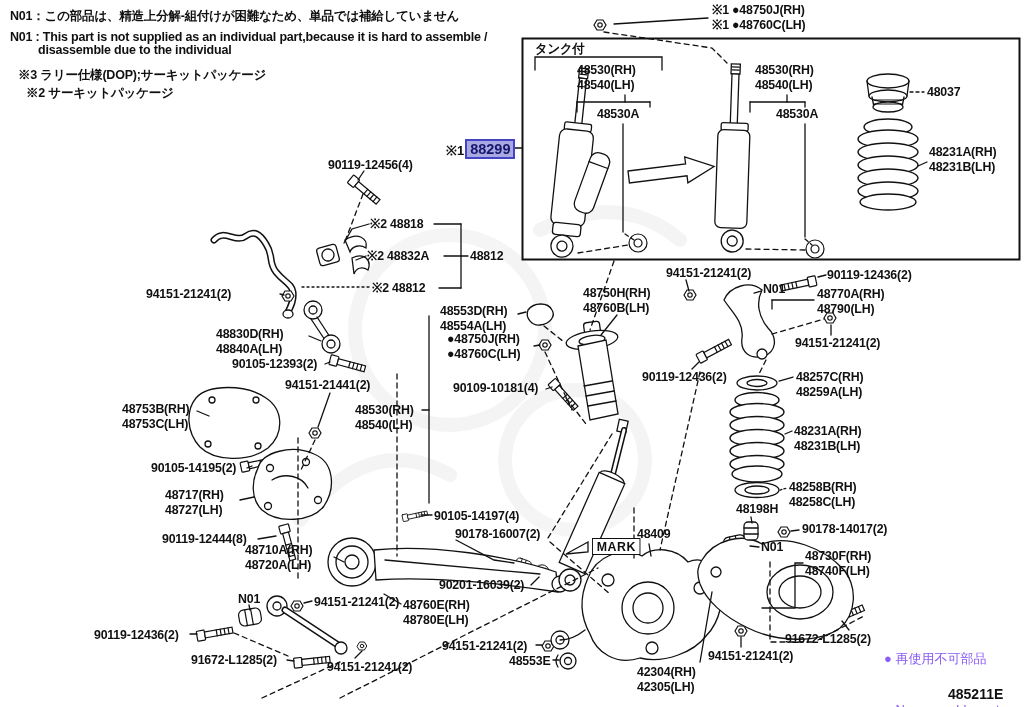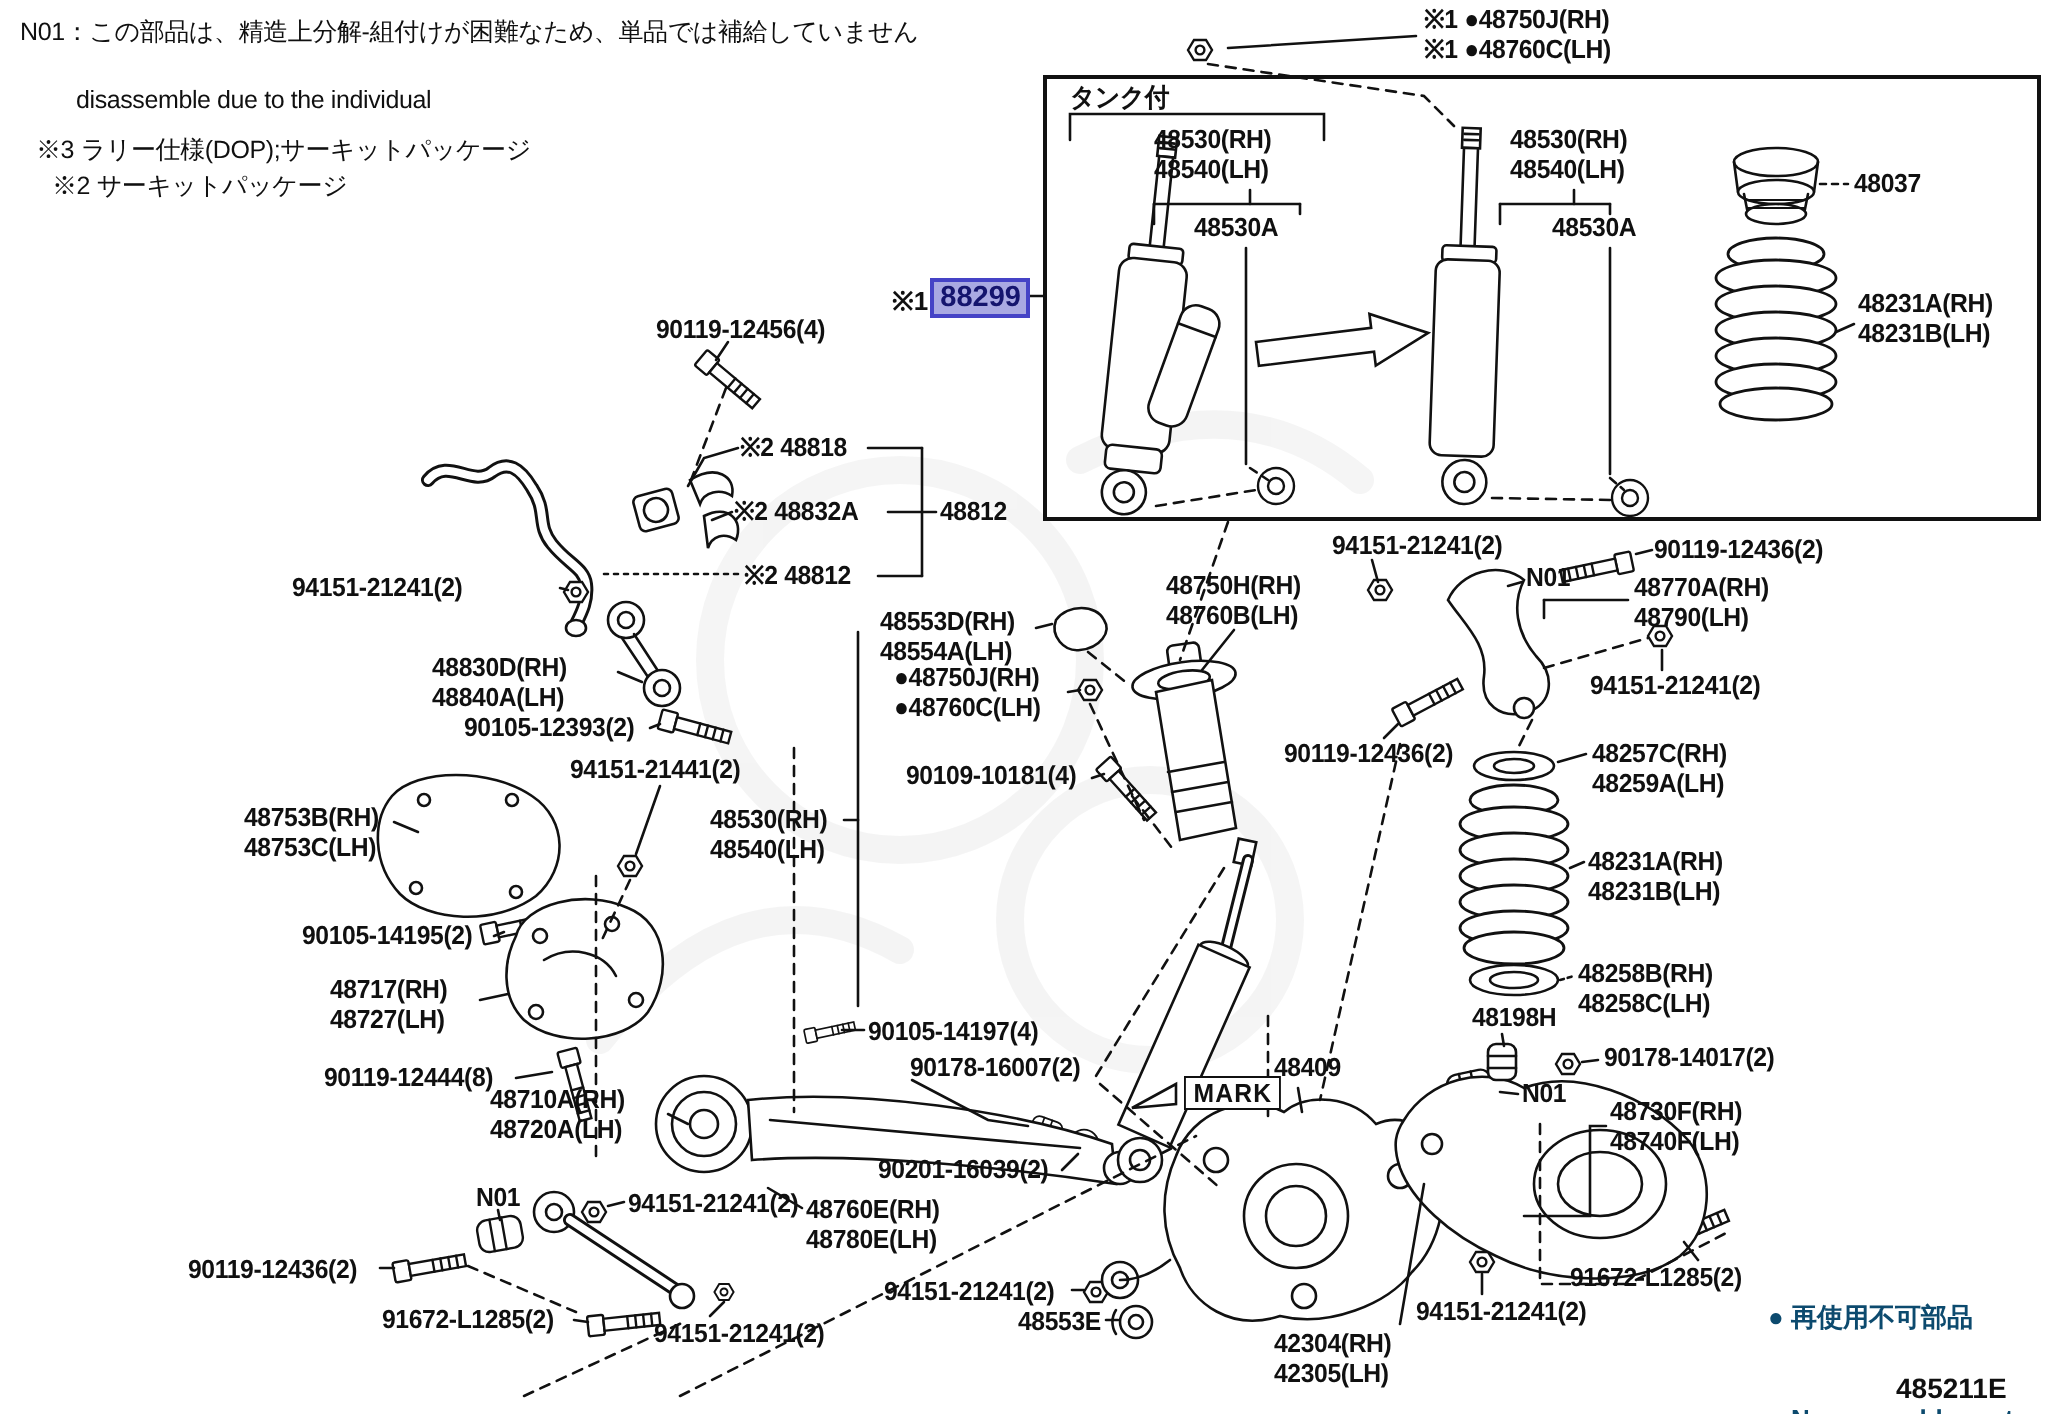--- a/index.html
+++ b/index.html
@@ -2,26 +2,26 @@
 <html><head>
 <meta charset="utf-8">
 <style>
   html,body{margin:0;padding:0;background:#fff;}
   #page{position:relative;width:1024px;height:707px;background:#ffffff;
         font-family:"Liberation Sans",sans-serif;overflow:hidden;}
   svg#art{position:absolute;left:0;top:0;}
   .lbl{position:absolute;font-weight:bold;font-size:13px;line-height:14.5px;color:#101010;
        white-space:nowrap;letter-spacing:-0.2px;transform:scaleX(.95);transform-origin:0 0;}
   .lbl.boxed{border:1.7px solid #101010;padding:0 4px;letter-spacing:.6px;background:#fff;line-height:15px;}
-  .note{position:absolute;font-weight:normal;font-size:12.5px;color:#101010;white-space:nowrap;letter-spacing:-0.2px;}
+  .note{position:absolute;font-weight:bold;font-size:12.5px;color:#101010;white-space:nowrap;letter-spacing:-0.2px;}
   #hl{position:absolute;left:446px;top:139px;display:flex;align-items:flex-start;}
   #hl .pre{font-weight:bold;font-size:13px;color:#101010;margin-top:2px;}
   #hl .box{margin-left:1px;background:#a9a9e2;border:2px solid #4543c6;color:#15156e;
            font-weight:bold;font-size:14.5px;padding:0 3px;line-height:16px;}
-  .legend-line{position:absolute;font-weight:bold;font-size:13px;color:#0c4a6e;white-space:nowrap;}
+  .legend-line{position:absolute;font-weight:normal;font-size:13px;color:#8b5cf6;white-space:nowrap;}
   .diagram-code{position:absolute;font-weight:bold;font-size:14px;color:#101010;white-space:nowrap;}
 </style>
 </head>
 <body>
 
 <div id="page">
 
   <svg id="art" width="1024" height="707" viewBox="0 0 1024 707" fill="none" stroke="#111" stroke-width="1.3" stroke-linecap="round">
 
     <defs>
@@ -338,20 +338,21 @@
       <line x1="634" y1="508" x2="634" y2="560"></line>
       <line x1="234" y1="633" x2="288" y2="656"></line>
       <line x1="340" y1="698" x2="598" y2="568"></line>
       <line x1="262" y1="698" x2="342" y2="661"></line>
       <polyline points="770,562 770,642 816,642"></polyline>
       <line x1="818" y1="640" x2="864" y2="616"></line>
     </g>
   </svg>
 
   <div class="note" style="left:10px;top:8px">N01：この部品は、精造上分解-組付けが困難なため、単品では補給していません</div>
+  <div class="note" style="left:10px;top:30px">N01 :  This part is not supplied as an individual part,because it is hard to assemble /</div>
   <div class="note" style="left:38px;top:43px">disassemble due to the individual</div>
   <div class="note" style="left:18px;top:67px">※3  ラリー仕様(DOP);サーキットパッケージ</div>
   <div class="note" style="left:26px;top:85px">※2  サーキットパッケージ</div>
 
   <div id="hl">
     <span class="pre">※1</span>
     <span class="box">88299</span>
   </div>
 
   <div id="labels">

